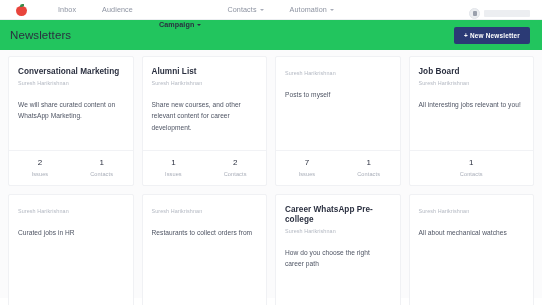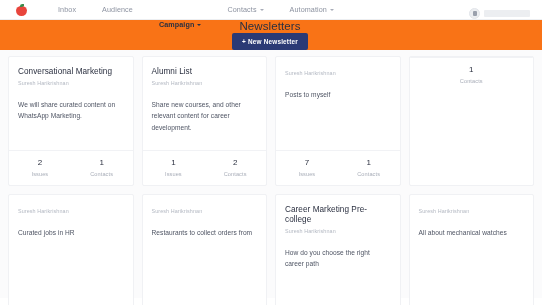--- a/index.html
+++ b/index.html
@@ -104,22 +104,21 @@
     border-radius: 1px;
   }
 
   
   .page-header {
     height: 30px;
     display: flex;
     align-items: center;
     justify-content: space-between;
     padding: 0 12px 0 10px;
-    background: #f97316;
-    flex-direction: column;
+    background: #22c55e;
   }
   .page-title {
     font-size: 11.5px;
     color: #2b3040;
     font-weight: normal;
     letter-spacing: 0.1px;
   }
   .new-btn {
     background: #2b3a75;
     color: #ffffff;
@@ -152,21 +151,21 @@
     flex-direction: column;
     min-height: 130px;
     overflow: hidden;
   }
   .card-body {
     padding: 10px 9px 8px 9px;
     flex: 1 1 auto;
   }
   .card-title {
     font-size: 8.2px;
-    font-weight: normal;
+    font-weight: bold;
     color: #2b3040;
     letter-spacing: 0.05px;
     line-height: 1.2;
   }
   .card-author {
     font-size: 5.4px;
     color: #b3b8c2;
     margin-top: 3px;
     letter-spacing: 0.1px;
   }
@@ -286,20 +285,25 @@
             <div class="stat-value">7</div>
             <div class="stat-label">Issues</div>
           </div>
           <div class="stat">
             <div class="stat-value">1</div>
             <div class="stat-label">Contacts</div>
           </div>
         </div>
       </div>
       <div class="card">
+        <div class="card-body">
+          <div class="card-title">Job Board</div>
+          <div class="card-author">Suresh Harikrishnan</div>
+          <div class="card-desc">All interesting jobs relevant to you!</div>
+        </div>
         <div class="card-footer">
           <div class="stat">
             <div class="stat-value">1</div>
             <div class="stat-label">Contacts</div>
           </div>
         </div>
       </div>
       <div class="card no-footer">
         <div class="card-body">
           <div class="card-author">Suresh Harikrishnan</div>
@@ -307,21 +311,21 @@
         </div>
       </div>
       <div class="card no-footer">
         <div class="card-body">
           <div class="card-author">Suresh Harikrishnan</div>
           <div class="card-desc">Restaurants to collect orders from</div>
         </div>
       </div>
       <div class="card no-footer">
         <div class="card-body">
-          <div class="card-title">Career Marketing Pre-college</div>
+          <div class="card-title">Career WhatsApp Pre-college</div>
           <div class="card-author">Suresh Harikrishnan</div>
           <div class="card-desc">How do you choose the right career path</div>
         </div>
       </div>
       <div class="card no-footer">
         <div class="card-body">
           <div class="card-author">Suresh Harikrishnan</div>
           <div class="card-desc">All about mechanical watches</div>
         </div>
       </div>

